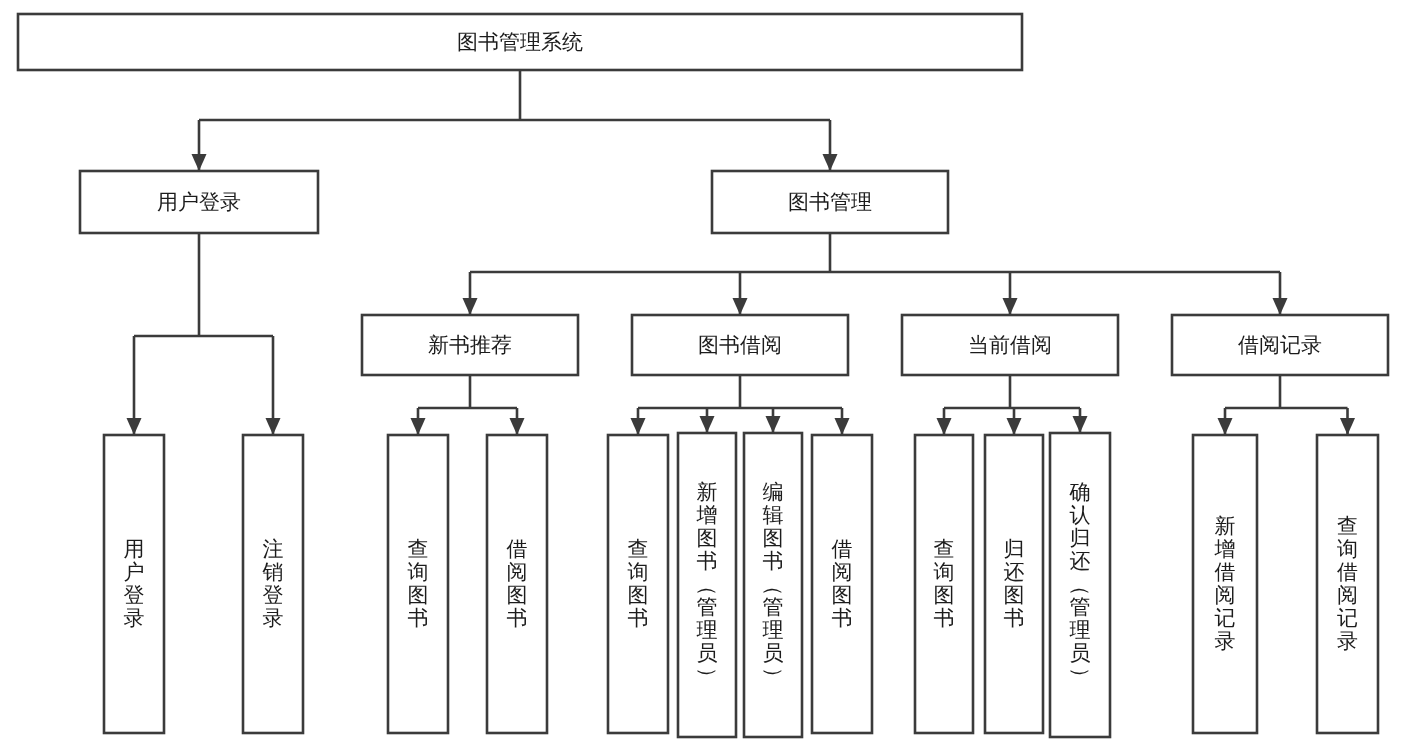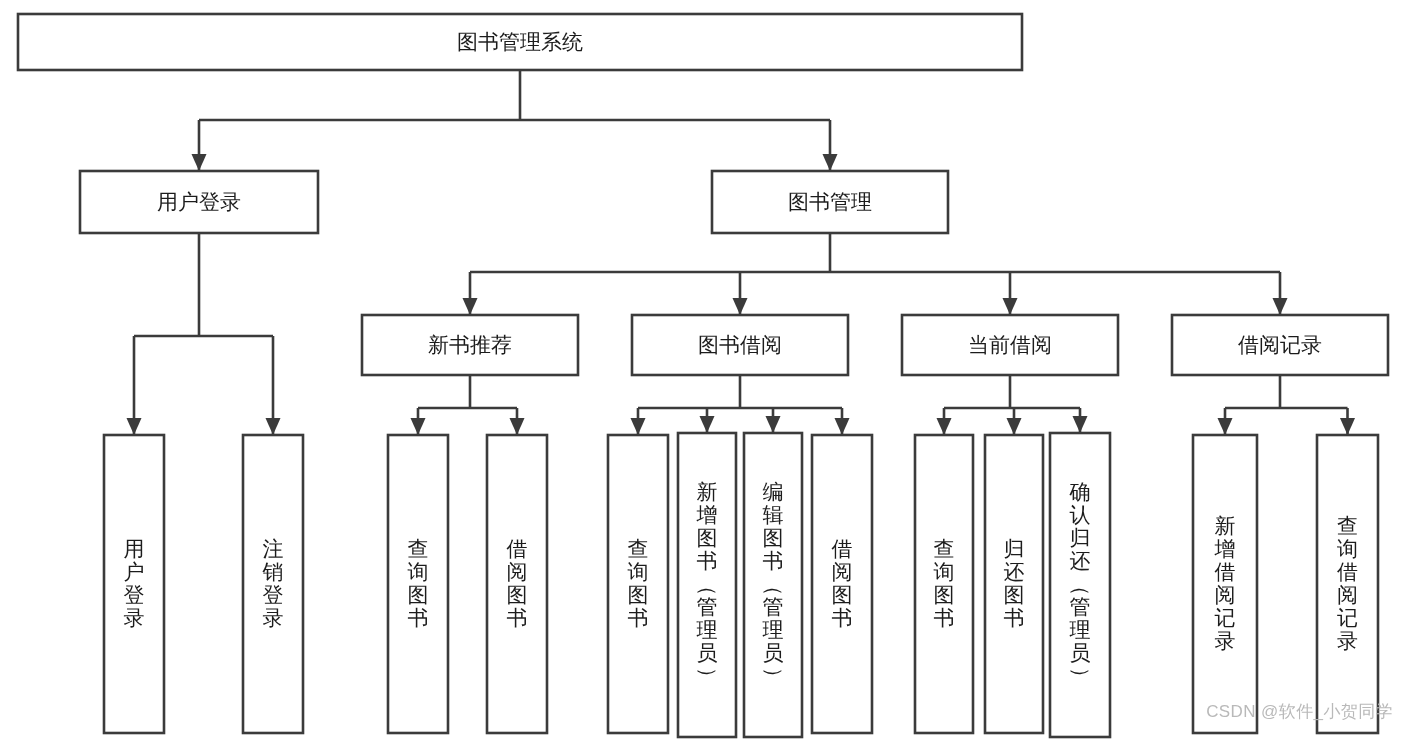--- a/index.html
+++ b/index.html
@@ -260,14 +260,13 @@
           <rect x="1317" y="435" width="61" height="298" class="node-rect"></rect>
           <text x="1347.5" y="532.94" class="node-label-v" text-anchor="middle">查</text>
           <text x="1347.5" y="555.94" class="node-label-v" text-anchor="middle">询</text>
           <text x="1347.5" y="578.94" class="node-label-v" text-anchor="middle">借</text>
           <text x="1347.5" y="601.94" class="node-label-v" text-anchor="middle">阅</text>
           <text x="1347.5" y="624.94" class="node-label-v" text-anchor="middle">记</text>
           <text x="1347.5" y="647.94" class="node-label-v" text-anchor="middle">录</text>
         </g>
       </g>
   </svg>
-  <div class="watermark-text">CSDN @软件_小贺同学</div>
 </div>
 
 </body></html>

